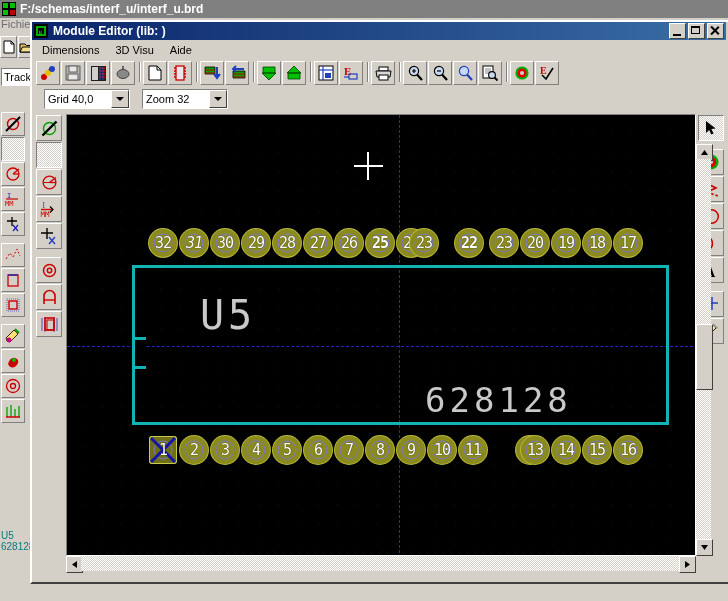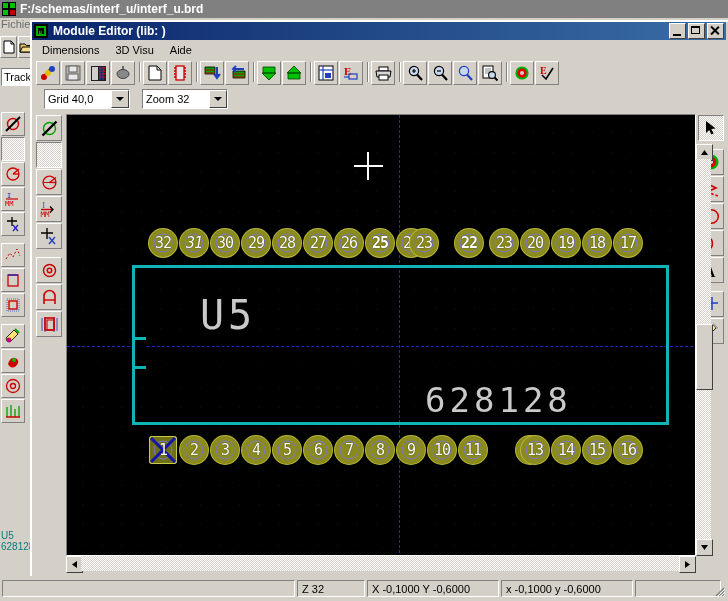--- a/index.html
+++ b/index.html
@@ -775,27 +775,14 @@
       <div class="sb-track" style="left:15px;top:0;width:598px;height:15px;"></div>
       <div class="sb-btn" style="left:613px;top:0;width:15px;height:15px;">
         <svg width="5" height="7" viewBox="0 0 5 7">
             <path d="M0 0 L5 3.5 L0 7 z" fill="#000"></path>
           </svg>
       </div>
     </div>
 
   </div>
 
-  <div id="statusbar">
-    <div class="sfield" style="width:293px;"></div>
-    <div class="sfield" style="width:68px;">Z 32</div>
-    <div class="sfield" style="width:132px;">X -0,1000  Y -0,6000</div>
-    <div class="sfield" style="width:132px;">x -0,1000  y -0,6000</div>
-    <div class="sfield" style="width:86px;"></div>
-    <span class="grip" style="position:absolute;right:2px;bottom:3px;">
-      <svg width="13" height="13" viewBox="0 0 13 13">
-        <path d="M12 4 L4 12 M12 7 L7 12 M12 10 L10 12" stroke="#808080" stroke-width="1.4"></path>
-        <path d="M13 5 L5 13 M13 8 L8 13 M13 11 L11 13" stroke="#ffffff" stroke-width="1"></path>
-      </svg>
-    </span>
-  </div>
 
 </div>
 
 </body></html>

